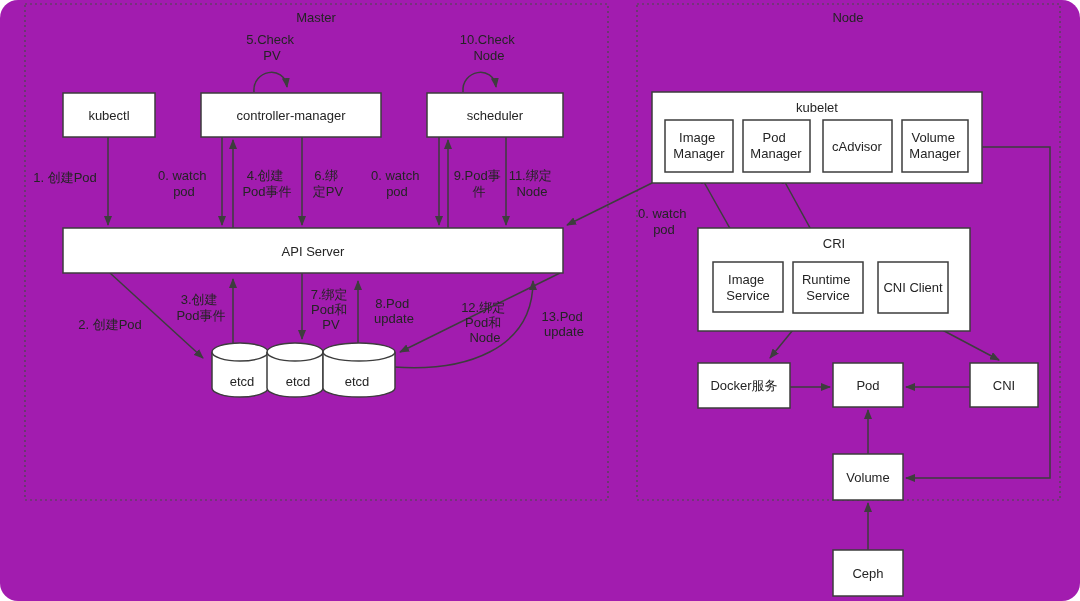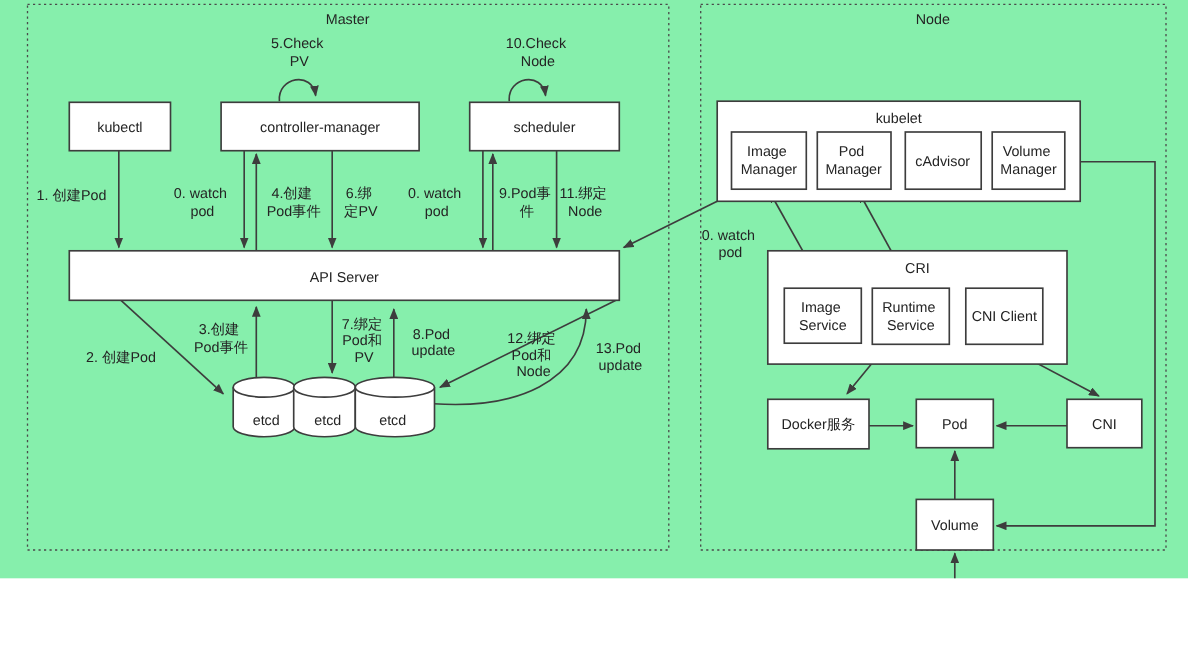--- a/index.html
+++ b/index.html
@@ -1,17 +1,17 @@
 <!DOCTYPE html>
 <html><head>
 <meta charset="utf-8">
 <style>
   html,body{margin:0;padding:0;background:#ffffff;}
-  .canvas{position:relative;width:1080px;height:526px;background:#86efac;overflow:hidden;
-          font-family:"Liberation Sans",sans-serif;}
+  .canvas{position:relative;width:1080px;height:601px;background:#a21caf;overflow:hidden;
+          font-family:"Liberation Sans",sans-serif;border-radius:18px;}
   svg{display:block;}
   text{fill:#242424;font-size:13px;font-family:"Liberation Sans","DejaVu Sans",sans-serif;}
   .ctr{text-anchor:middle;}
   .box{fill:#ffffff;stroke:#3d3d3d;stroke-width:1.5;}
   .cyl{fill:#ffffff;stroke:#3d3d3d;stroke-width:1.5;}
   .edge{fill:none;stroke:#3d3d3d;stroke-width:1.5;}
   .dashed{fill:none;stroke:#4a4a4a;stroke-width:1.2;stroke-dasharray:2 3;}
 </style>
 </head>
 <body>

